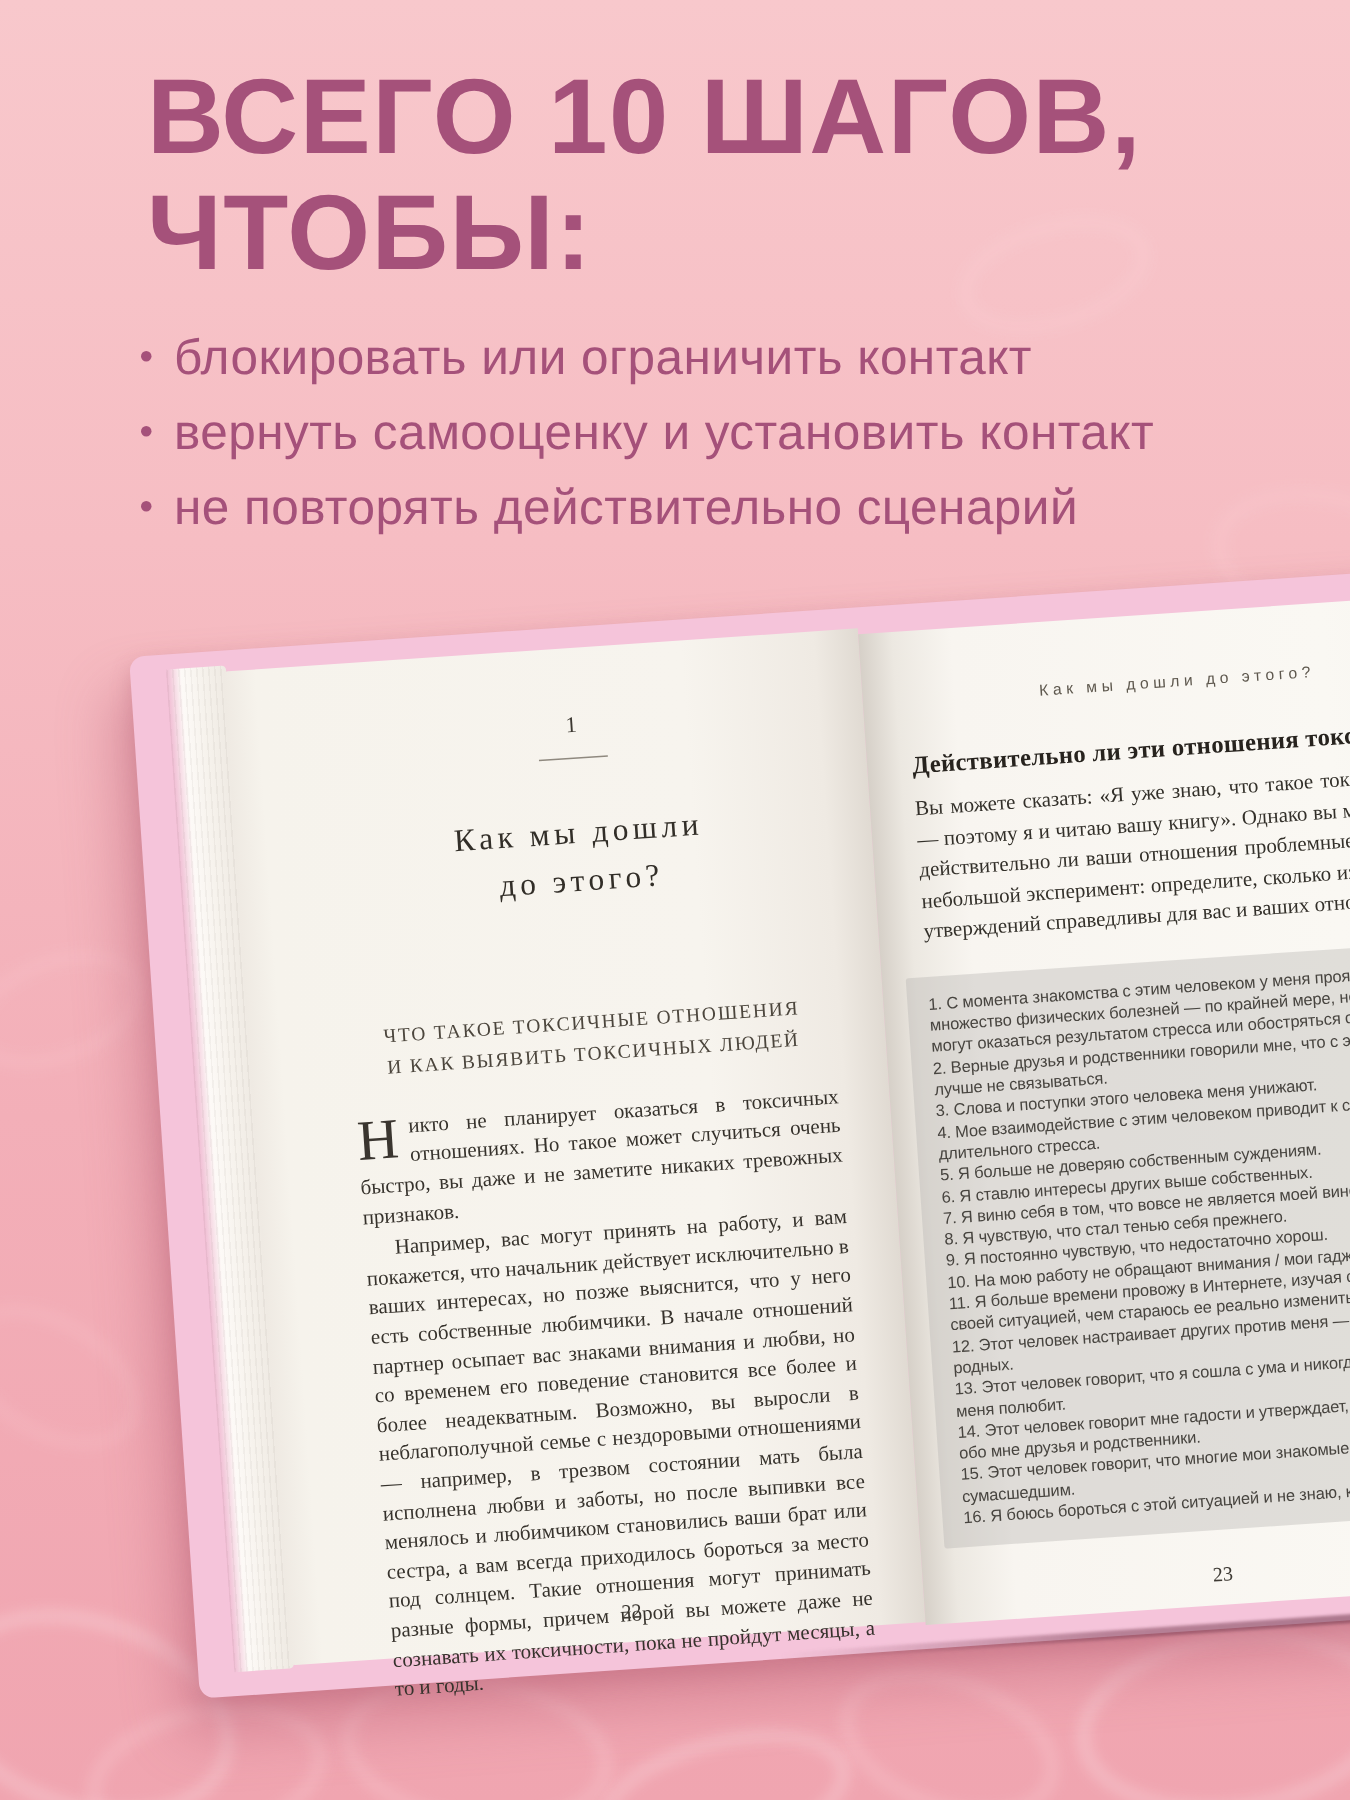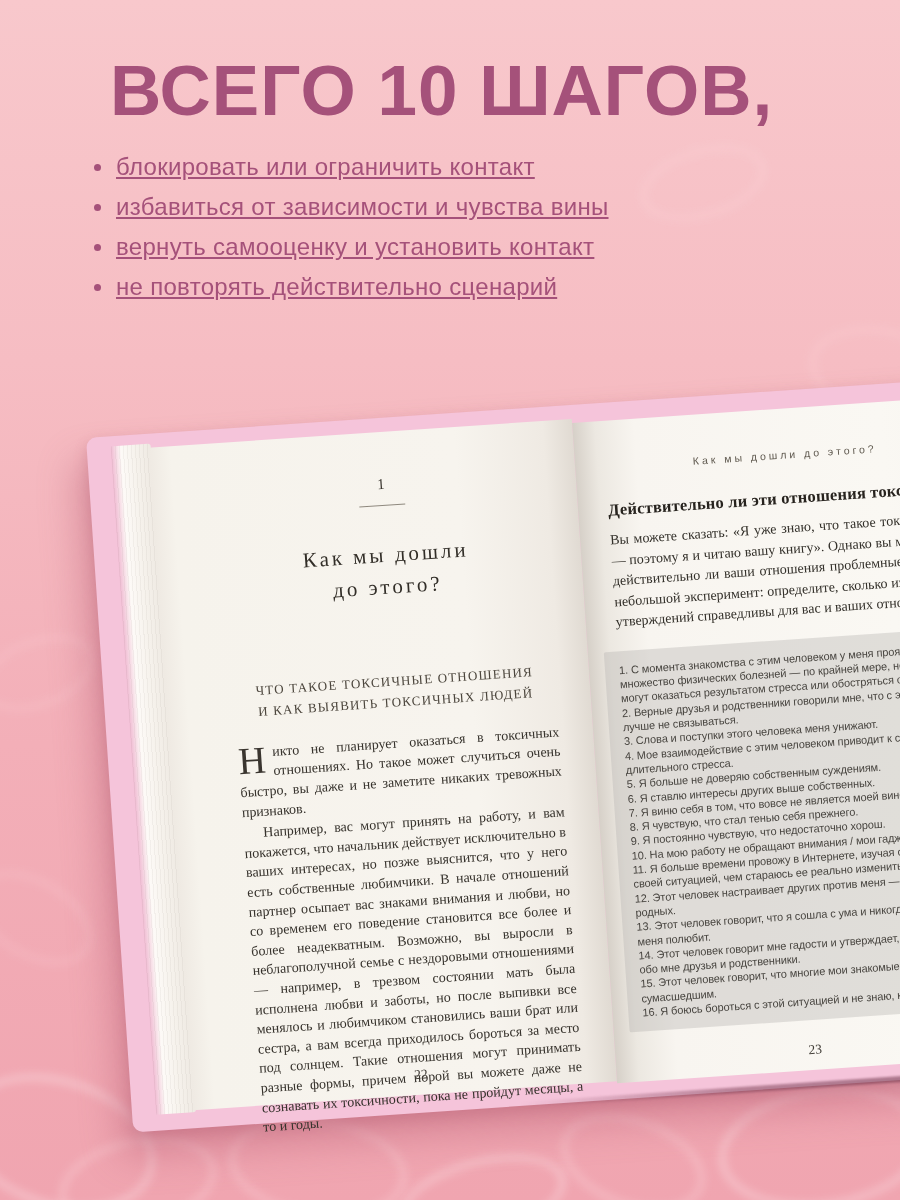--- a/index.html
+++ b/index.html
@@ -10,26 +10,26 @@
   }
   
   .ripple{position:absolute;border-radius:50%;border:3px solid rgba(255,236,239,.55);
     filter:blur(5px);pointer-events:none;}
   .ripple.bright{border-color:rgba(255,248,249,.7);}
   .ripple.faint{border-color:rgba(255,236,239,.3);}
   
   .promo{position:absolute;left:94px;top:36px;width:780px;}
   .promo-heading{
     font-weight:bold;font-size:71px;line-height:1.09;letter-spacing:1px;
-    color:var(--accent,#a5517a);margin:16px;
+    color:var(--accent,#a5517a);margin:4px;
   }
   .bullets{margin-top:24px;}
   .bullet{display:flex;align-items:center;gap:15px;
-    font-size:24px;font-weight:500;letter-spacing:.3px;
-    color:var(--accent,#a5517a);margin:12px 0;text-decoration:underline;}
+    font-size:33px;font-weight:500;letter-spacing:.3px;
+    color:var(--accent,#a5517a);margin:12px 0;}
   .dot{width:7px;height:7px;border-radius:50%;background:var(--accent,#a5517a);flex:0 0 auto;}
   
   .book{position:absolute;left:86px;top:438px;width:1020px;height:696px;
     transform:rotate(-3.9deg);transform-origin:0 0;}
   .cover{position:absolute;inset:0;background:#f5c4da;border-radius:10px;
     box-shadow:-14px 24px 36px rgba(186,98,120,.45),0 6px 14px rgba(166,82,104,.3);}
   .cover:after{content:"";position:absolute;left:38%;right:6px;bottom:-2px;height:6px;
     background:linear-gradient(90deg,rgba(122,62,84,0),rgba(122,62,84,.5) 35%,rgba(96,46,66,.6));
     border-radius:3px;filter:blur(1px);}
   .stack{position:absolute;left:24px;top:10px;bottom:16px;width:40px;border-radius:3px;
@@ -84,29 +84,26 @@
 <div class="ripple bright" style="left:720px;top:1090px;width:200px;height:110px;transform:rotate(-8deg);"></div>
 <div class="ripple" style="left:830px;top:1010px;width:130px;height:70px;transform:rotate(26deg);"></div>
 <div class="ripple faint" style="left:-20px;top:640px;width:110px;height:60px;transform:rotate(-20deg);"></div>
 <div class="ripple faint" style="left:810px;top:330px;width:140px;height:80px;transform:rotate(12deg);"></div>
 <div class="ripple faint" style="left:640px;top:150px;width:120px;height:60px;transform:rotate(-16deg);"></div>
 <div class="ripple faint" style="left:120px;top:990px;width:100px;height:55px;transform:rotate(40deg);"></div>
 
 <div class="promo">
   <h1 class="promo-heading">
     <span>ВСЕГО 10 ШАГОВ,</span><br>
+    <span>ЧТОБЫ:</span>
   </h1>
   <div class="bullets">
     <div class="bullet">
       <span class="dot"></span>
       <span>блокировать или ограничить контакт</span>
-    </div>
-    <div class="bullet">
-      <span class="dot"></span>
-      <span>избавиться от зависимости и чувства вины</span>
     </div>
     <div class="bullet">
       <span class="dot"></span>
       <span>вернуть самооценку и установить контакт</span>
     </div>
     <div class="bullet">
       <span class="dot"></span>
       <span>не повторять действительно сценарий</span>
     </div>
   </div>

